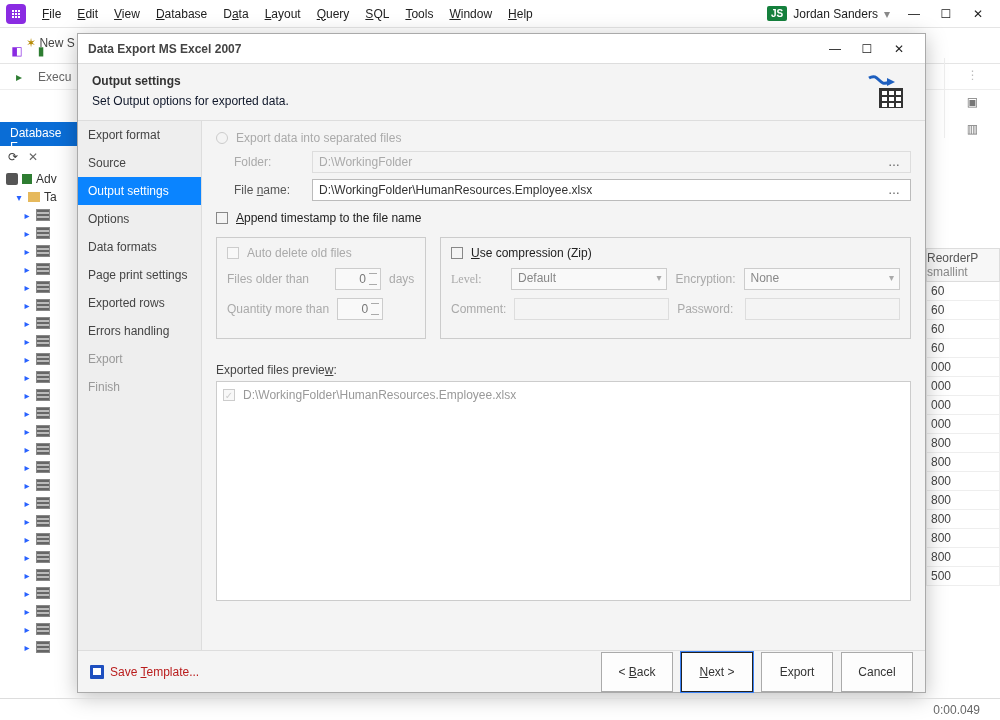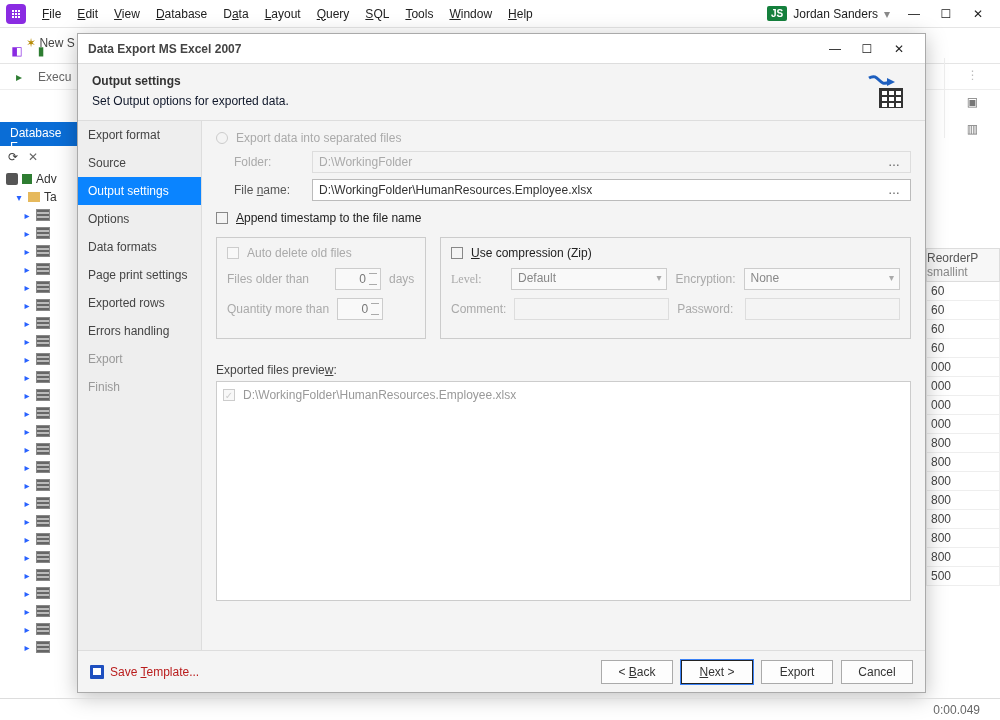--- a/index.html
+++ b/index.html
@@ -51,21 +51,21 @@
   .group-box .g-row{display:flex;align-items:center;gap:8px;margin-bottom:8px;}
   .spin{width:46px;height:22px;border:1px solid #ccc;background:#f9f9f9;display:flex;align-items:center;justify-content:flex-end;padding:0 14px 0 0;position:relative;color:#777;}
   .spin::after{content:'';position:absolute;right:3px;top:4px;width:8px;height:12px;background:linear-gradient(#aaa,#aaa) 0 0/100% 1px no-repeat,linear-gradient(#aaa,#aaa) 0 100%/100% 1px no-repeat;}
   .two-col{display:flex;gap:14px;align-items:flex-start;}
   .two-col>.group-box{flex:1;}
   .dropdown{flex:1;height:22px;border:1px solid #ccc;background:#f9f9f9;padding:2px 18px 2px 6px;color:#888;position:relative;}
   .dropdown::after{content:'▾';position:absolute;right:5px;top:3px;color:#aaa;font-size:10px;}
   .preview-box{border:1px solid #ccc;background:#fff;height:220px;padding:6px;margin-top:4px;}
   .dlg-footer{height:42px;border-top:1px solid #ddd;display:flex;align-items:center;padding:0 12px;gap:8px;background:#f4f4f4;}
   .dlg-footer .spacer{flex:1;}
-  .btn{height:24px;min-width:72px;padding:0 14px;border:1px solid #aaa;background:#fdfdfd;color:#333;display:flex;align-items:center;justify-content:center;}
+  .btn{height:40px;min-width:72px;padding:0 14px;border:1px solid #aaa;background:#fdfdfd;color:#333;display:flex;align-items:center;justify-content:center;}
   .btn.primary{border:1px solid #222;box-shadow:0 0 0 1px #3b82f6;}
   .save-tmpl{display:flex;align-items:center;gap:6px;color:#b91c1c;}
   .disk-icon{width:14px;height:14px;background:#1e4fbf;border-radius:1px;position:relative;}
   .disk-icon::after{content:'';position:absolute;inset:3px 3px 4px 3px;background:#fff;}
   .bg-grid{position:absolute;right:0;top:248px;width:75px;bottom:28px;border-left:1px solid #eee;}
   .col-head{height:34px;border:1px solid #ddd;background:#f7f7f7;display:flex;flex-direction:column;align-items:flex-start;justify-content:center;color:#555;}
   .col-head .type{font-size:12px;color:#888;}
   .cell{height:19px;border:1px solid #eee;border-top:none;padding:2px 4px;color:#444;}
   .status-bar{position:absolute;left:0;right:0;bottom:0;height:22px;border-top:1px solid #ddd;display:flex;align-items:center;justify-content:flex-end;padding:0 20px;color:#666;font-size:11px;}
   .right-rail{position:absolute;right:0;top:58px;width:56px;height:80px;display:flex;flex-direction:column;align-items:center;gap:10px;padding-top:8px;border-left:1px solid #eee;}

